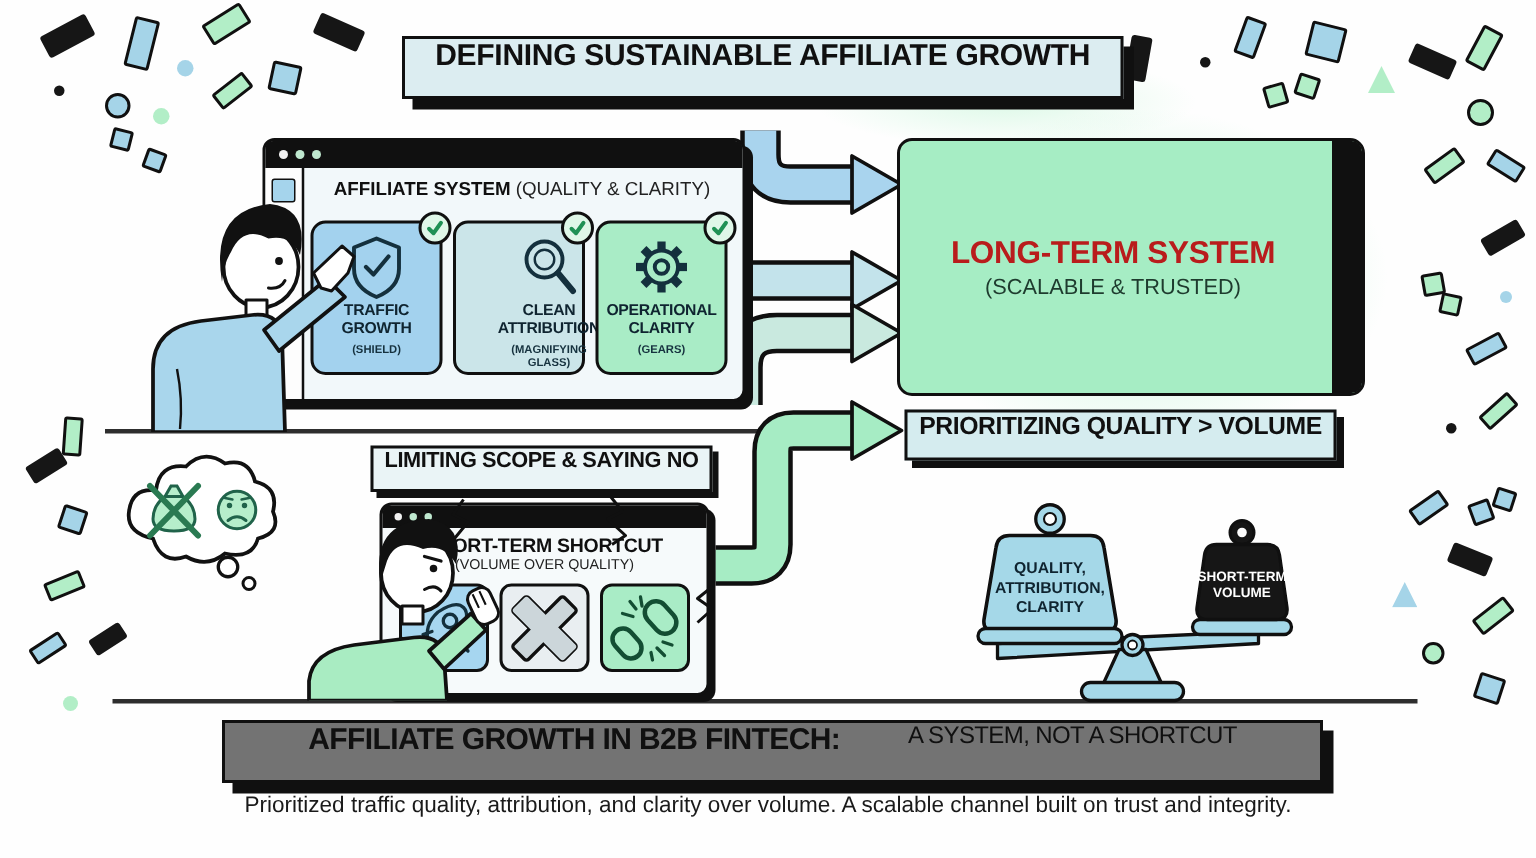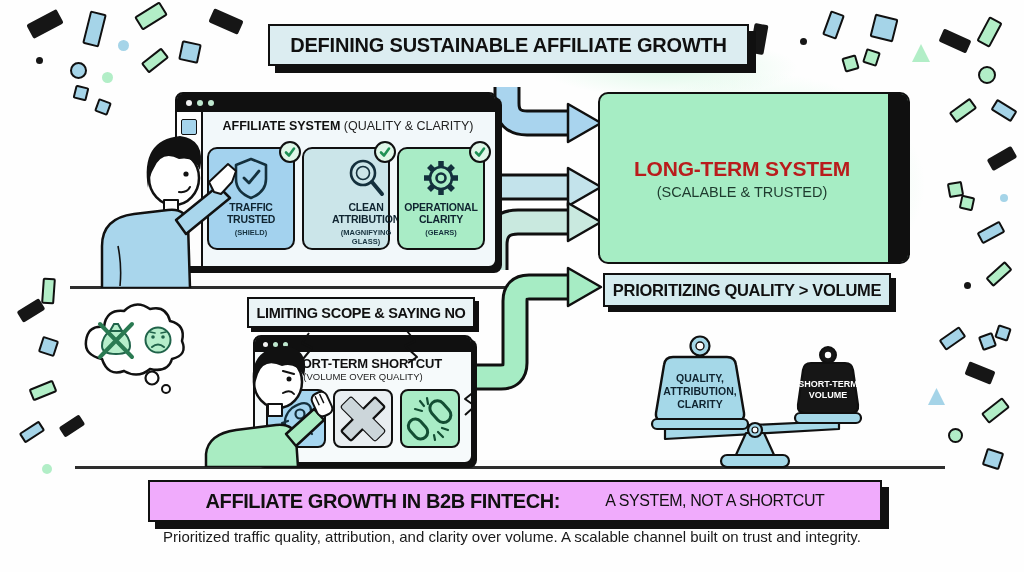--- a/index.html
+++ b/index.html
@@ -1,21 +1,21 @@
 <!DOCTYPE html>
 <html><head>
 <meta charset="utf-8">
 <style>
   html,body{margin:0;padding:0;}
   body{font-family:"Liberation Sans", sans-serif; background:#ffffff;}
   #stage{position:relative;width:1024px;height:572px;overflow:hidden;background:#fefefe;}
   .abs{position:absolute;}
   .glow{position:absolute;pointer-events:none;z-index:0;}
   .cf{position:absolute;z-index:1;}
-  .banner{position:absolute;display:flex;align-items:center;justify-content:center;
+  .banner{position:absolute;display:flex;justify-content:center;
           border:2.5px solid #101010;z-index:3;white-space:nowrap;}
   .shadow-lg{box-shadow:7px 7px 0 #101010;}
   .shadow-md{box-shadow:5px 5px 0 #101010;}
   .shadow-sm{box-shadow:4px 4px 0 #101010;}
   .title-text{font-size:20px;font-weight:800;letter-spacing:-0.2px;color:#101010;}
   .window{position:absolute;border:2.5px solid #101010;border-radius:8px;background:#f2f8fa;z-index:3;}
   .titlebar{position:absolute;left:0;top:0;right:0;height:18px;background:#101010;
             border-radius:5px 5px 0 0;display:flex;align-items:center;gap:5px;padding-left:9px;box-sizing:border-box;}
   .dot{width:6px;height:6px;border-radius:50%;}
   .card{position:absolute;border:2.2px solid #101010;border-radius:10px;box-sizing:border-box;
@@ -137,21 +137,21 @@
       <div class="badge">
         <svg width="14" height="14" viewBox="0 0 14 14">
             <path d="M 3,7.5 L 6,10.5 L 11,3.5" stroke="#1f9154" stroke-width="2.6" fill="none" stroke-linecap="round" stroke-linejoin="round"></path>
           </svg>
       </div>
       <svg width="46" height="48" viewBox="0 0 46 48" style="margin-top:5px;">
         <path d="M 23,5 L 38,11 L 38,25 Q 38,38 23,44 Q 8,38 8,25 L 8,11 Z" fill="none" stroke="#14303d" stroke-width="2.6" stroke-linejoin="round"></path>
         <path d="M 16,24 L 21,29 L 31,17" stroke="#14303d" stroke-width="2.8" fill="none" stroke-linecap="round" stroke-linejoin="round"></path>
       </svg>
       <div class="card-label">TRAFFIC</div>
-      <div class="card-label">TRUSTED</div>
+      <div class="card-label">GROWTH</div>
       <div class="card-cap">(SHIELD)</div>
     </div>
 
     <div class="card" style="left:125px;top:53px;width:88px;height:103px;background:#cbe5e9;padding-left:40px;">
       <div class="badge">
         <svg width="14" height="14" viewBox="0 0 14 14">
             <path d="M 3,7.5 L 6,10.5 L 11,3.5" stroke="#1f9154" stroke-width="2.6" fill="none" stroke-linecap="round" stroke-linejoin="round"></path>
           </svg>
       </div>
       <svg width="46" height="48" viewBox="0 0 46 48" style="margin-top:5px;">
@@ -330,19 +330,19 @@
       <rect x="90" y="58" width="14" height="12" fill="#ffffff" stroke="#111111" stroke-width="2"></rect>
       <path d="M 28,121 L 28,108 Q 30,88 58,84 L 98,79 Q 116,77 118,92 L 120,121 Z" fill="#a9ecc2" stroke="#111111" stroke-width="2.5"></path>
       <polygon points="108,88 136,63 146,74 118,100" fill="#a9ecc2" stroke="#111111" stroke-width="2.5"></polygon>
       <g transform="rotate(-25 144 58)">
         <rect x="136" y="46" width="16" height="24" rx="6" fill="#ffffff" stroke="#111111" stroke-width="2"></rect>
         <path d="M 141,48 L 141,58 M 146,48 L 146,58" stroke="#111111" stroke-width="1.4"></path>
       </g>
     </g>
   </svg>
 
-  <div class="banner shadow-lg" style="left:148px;top:480px;width:730px;height:38px;background:#f0abfc;gap:42px;">
+  <div class="banner shadow-lg" style="left:148px;top:480px;width:730px;height:38px;background:#737373;gap:42px;">
     <span style="font-size:20px;font-weight:800;letter-spacing:-0.4px;color:#101010;">AFFILIATE GROWTH IN B2B FINTECH:</span>
     <span style="font-size:16px;font-weight:400;letter-spacing:-0.4px;color:#101010;white-space:pre;"> A SYSTEM, NOT A SHORTCUT</span>
   </div>
   <div class="abs" style="left:0;right:0;top:528px;text-align:center;font-size:15px;font-weight:500;color:#1a1a1a;z-index:3;">Prioritized traffic quality, attribution, and clarity over volume. A scalable channel built on trust and integrity.</div>
 
 </div>
 
 </body></html>

